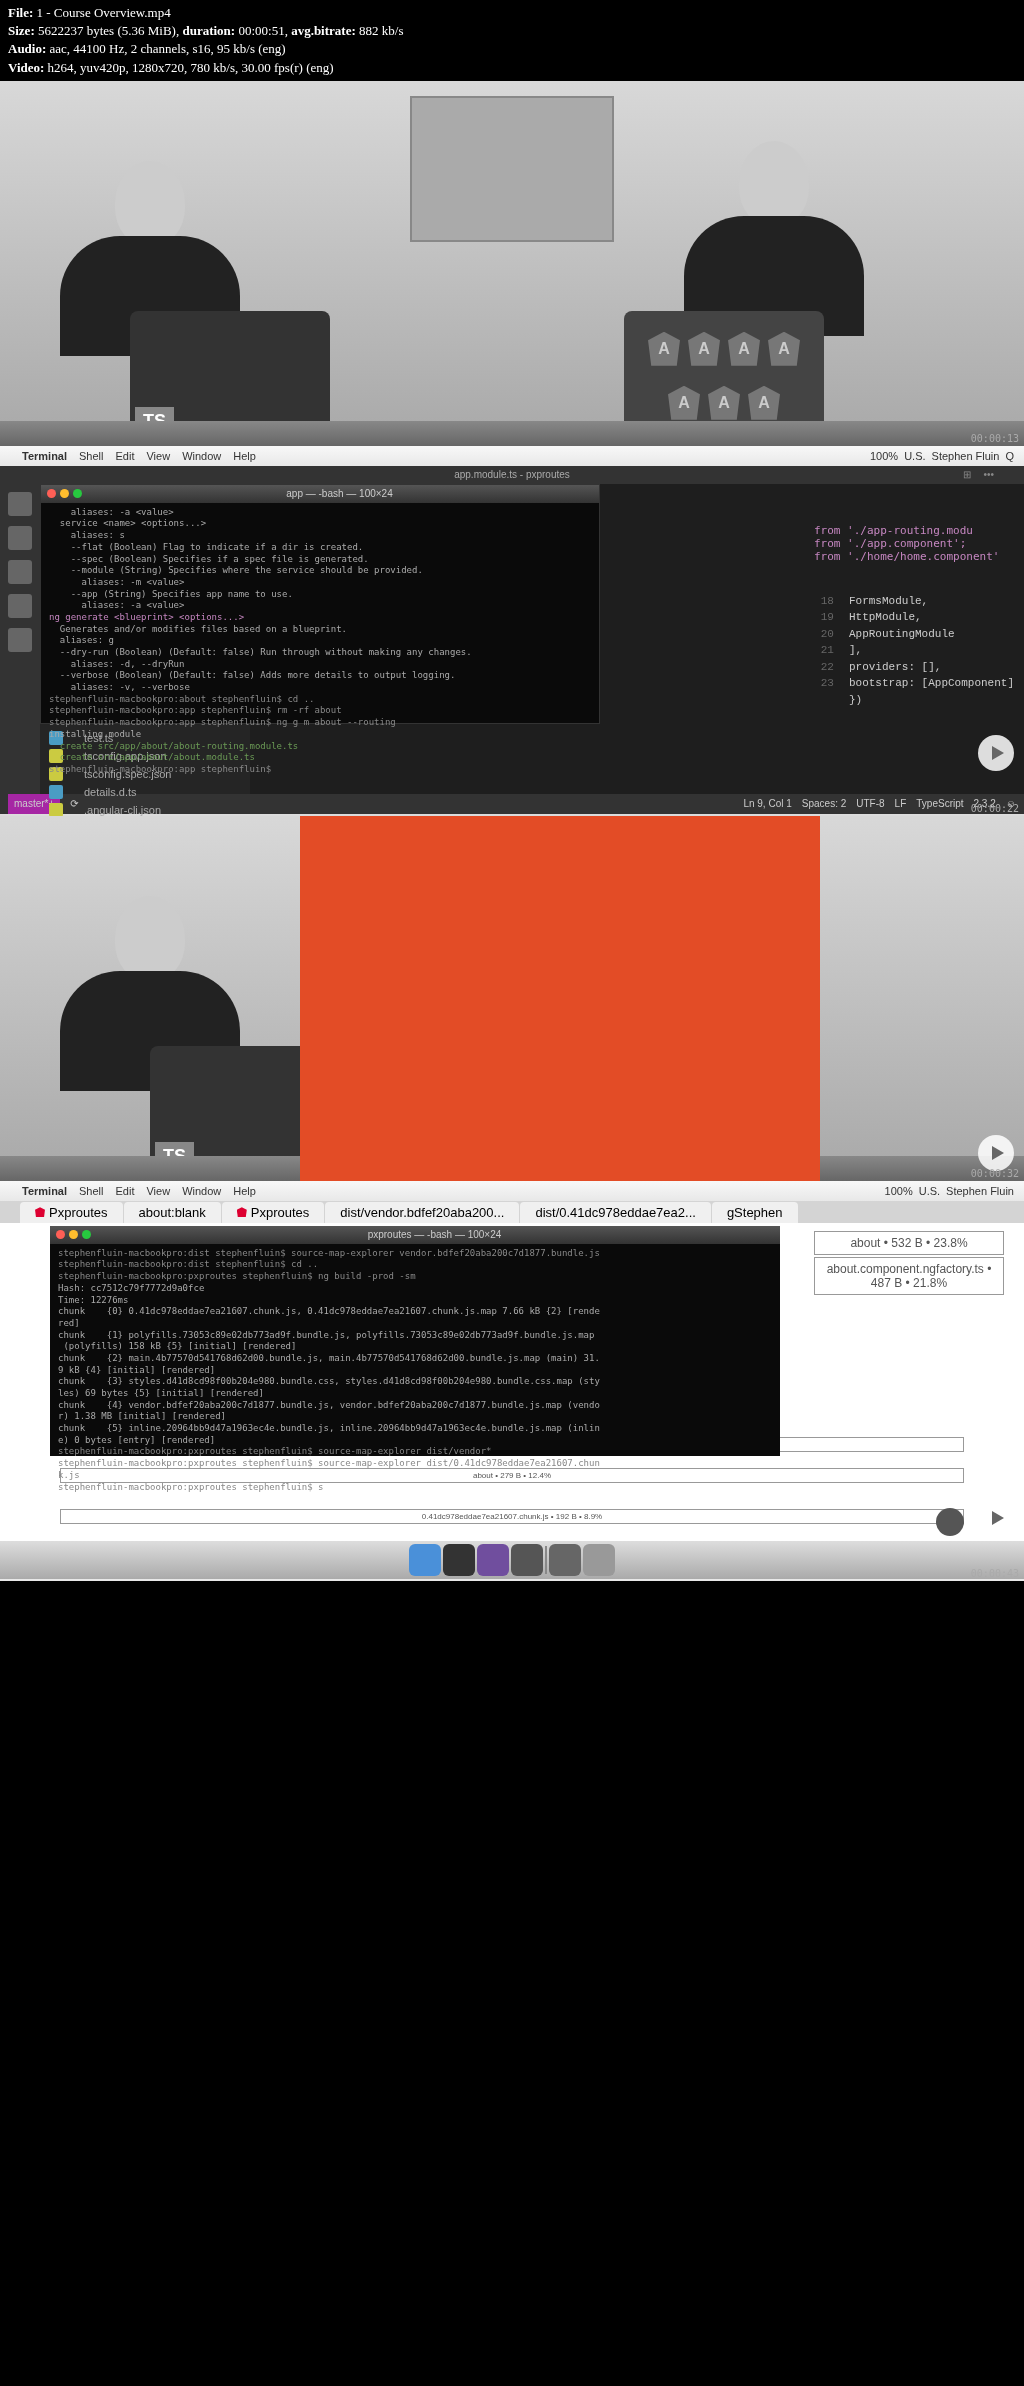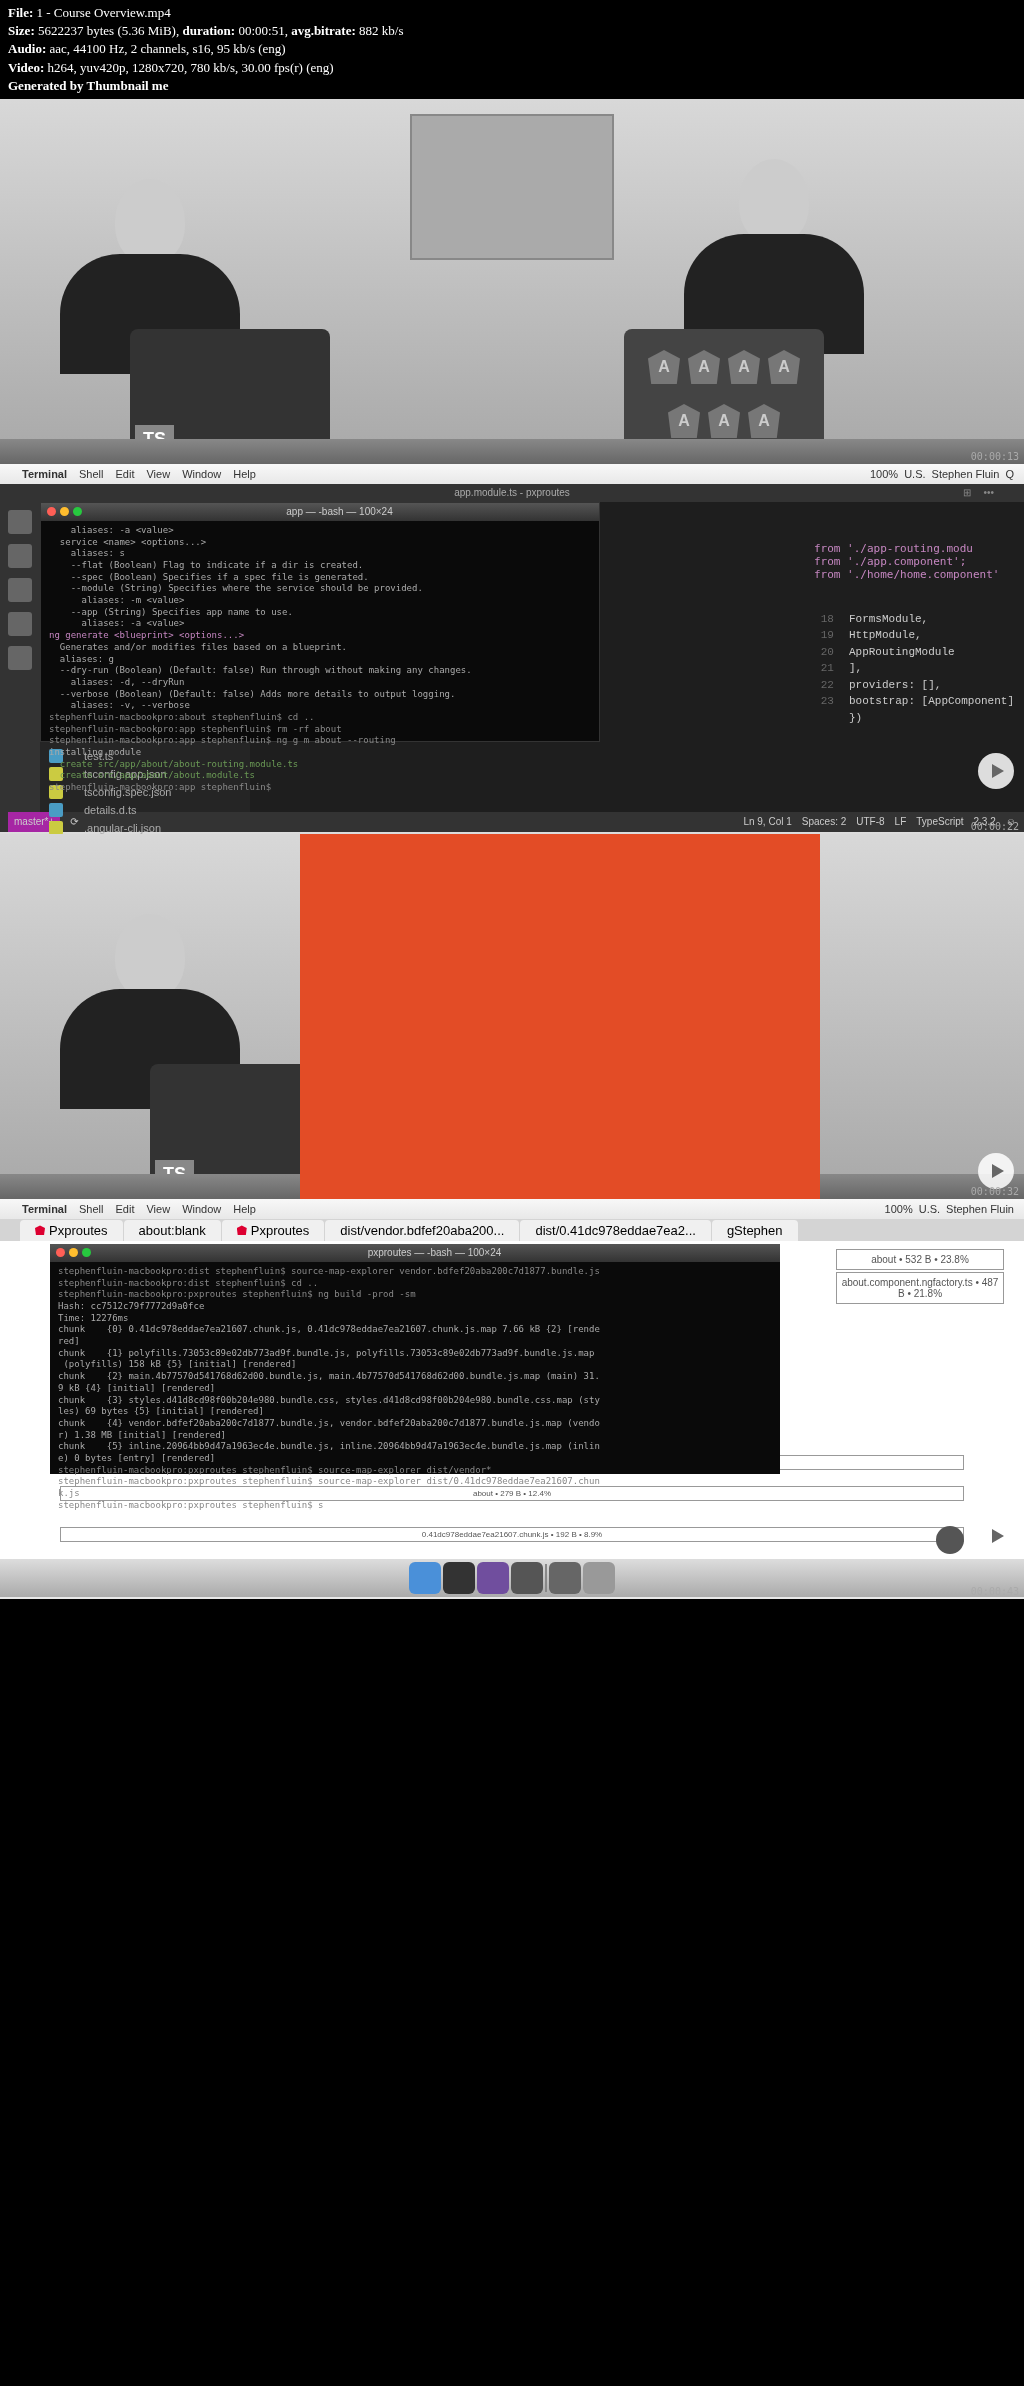--- a/index.html
+++ b/index.html
@@ -67,35 +67,34 @@
 
 .frame3 .room-bg { filter: grayscale(100%); }
 .orange-box { position: absolute; top: 0; left: 300px; width: 520px; height: 100%; background: #e34c26; }
 
 
 .browser-area { background: #fff; height: 340px; position: relative; padding-top: 20px; }
 .browser-tabs { position: absolute; top: 0; left: 0; right: 0; background: #d4d4d4; height: 22px; display: flex; align-items: flex-end; font-size: 13px; padding-left: 20px; }
 .browser-tab { background: #f0f0f0; padding: 3px 15px; border-radius: 4px 4px 0 0; margin-right: 1px; display: flex; align-items: center; gap: 4px; }
 .tab-icon { width: 10px; height: 10px; background: #dd0031; clip-path: polygon(50% 0%, 100% 25%, 90% 100%, 10% 100%, 0% 25%); }
 .terminal-overlay { position: absolute; top: 25px; left: 50px; width: 730px; height: 230px; background: #0a0a0a; z-index: 10; }
-.sourcemap-viz { position: absolute; top: 30px; right: 20px; width: 168px; font-size: 10px; }
+.sourcemap-viz { position: absolute; top: 30px; right: 20px; width: 190px; font-size: 12px; }
 .viz-box { border: 1px solid #999; padding: 4px; margin-bottom: 2px; text-align: center; color: #555; }
 .bottom-viz { position: absolute; bottom: 15px; left: 60px; right: 60px; }
 .bottom-viz .viz-box { padding: 2px; font-size: 8px; margin-top: 16px; }
 .watermark { position: absolute; bottom: 5px; right: 60px; width: 28px; height: 28px; background: #555; border-radius: 50%; }
 </style>
 </head>
 <body>
 
 <div class="metadata">
   <div><b>File:</b> <span>1 - Course Overview.mp4</span></div>
   <div><b>Size:</b> <span>5622237</span> <span>bytes (5.36 MiB),</span> <b>duration:</b> <span>00:00:51,</span> <b>avg.bitrate:</b> <span>882 kb/s</span></div>
   <div><b>Audio:</b> <span>aac, 44100 Hz, 2 channels, s16, 95 kb/s (eng)</span></div>
   <div><b>Video:</b> <span>h264, yuv420p, 1280x720, 780 kb/s, 30.00 fps(r) (eng)</span></div>
-  <div><b>Generated by Thumbnail me</b></div>
 </div>
 
 <div class="frame frame1">
   <div class="room-bg">
     <div class="wall-panel"></div>
     <div class="person person-left">
       <div class="head"></div>
       <div class="body-shape"></div>
     </div>
     <div class="person person-right">

